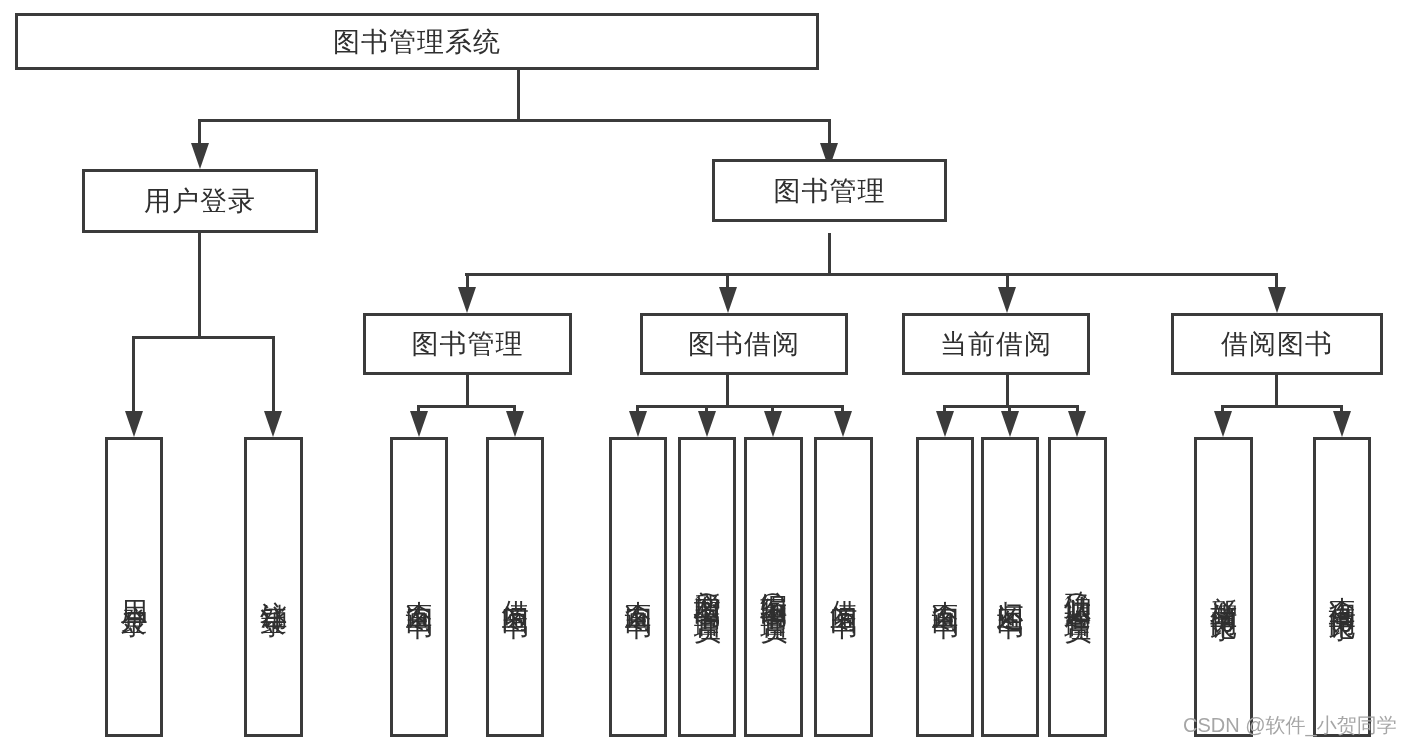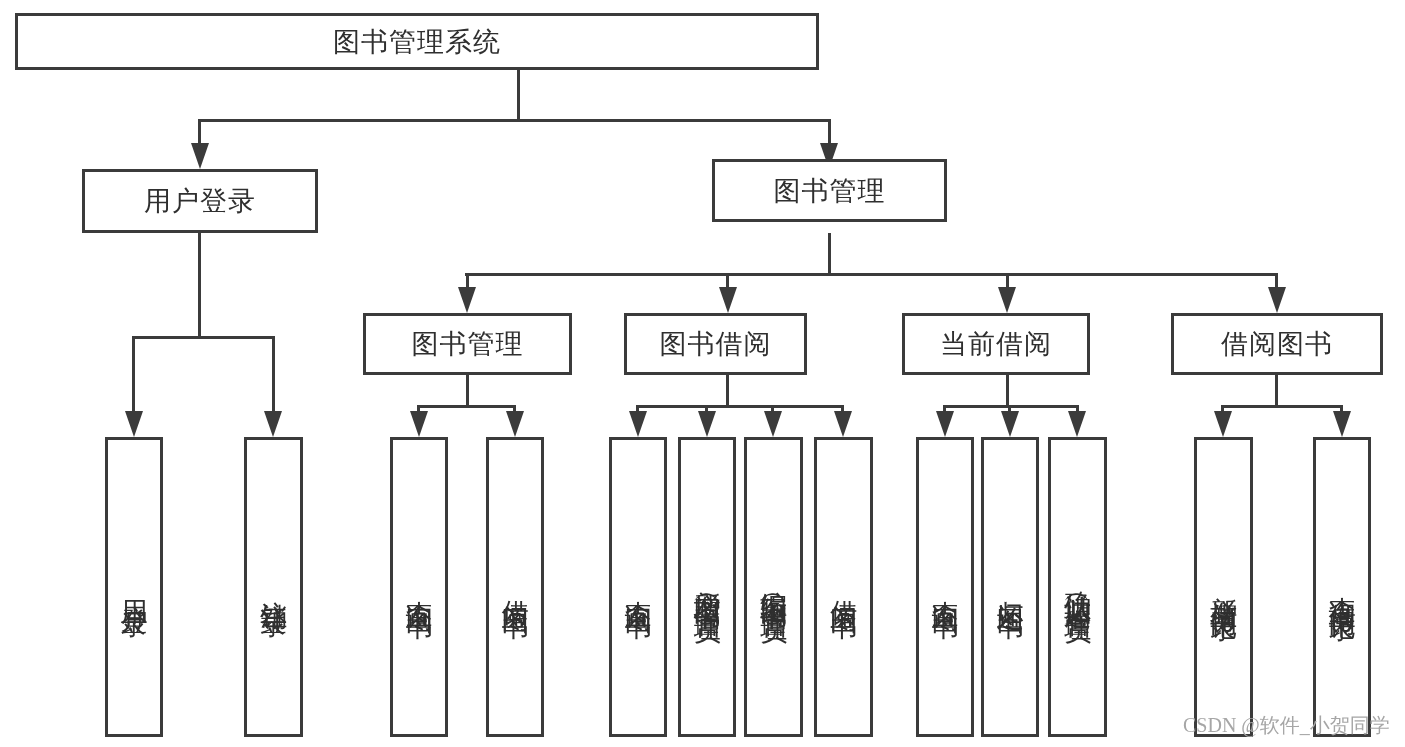--- a/index.html
+++ b/index.html
@@ -17,21 +17,21 @@
     writing-mode:vertical-rl;text-orientation:mixed;
     font-size:27px;line-height:1.05;letter-spacing:4px;white-space:nowrap;
   }
   .hline{position:absolute;height:3px;background:#3b3b3b;}
   .vline{position:absolute;width:3px;background:#3b3b3b;}
   .arrow{
     position:absolute;width:0;height:0;
     border-left:9px solid transparent;border-right:9px solid transparent;
     border-top:26px solid #3b3b3b;
   }
-  .watermark{position:absolute;font-size:20px;color:#a6a6a6;white-space:nowrap;font-family:Liberation Serif, serif;}
+  .watermark{position:absolute;font-size:20px;color:#a6a6a6;white-space:nowrap;}
 </style>
 </head>
 <body>
 
 <div class="stage">
 
   <div class="box" style="left:15px;top:13px;width:804px;height:57px">
     <span>图书管理系统</span>
   </div>
 
@@ -63,21 +63,21 @@
   <div class="vline" style="left:1006px;top:273px;height:17px"></div>
   <div class="vline" style="left:1275px;top:273px;height:17px"></div>
   <div class="arrow" style="left:458px;top:287px"></div>
   <div class="arrow" style="left:719px;top:287px"></div>
   <div class="arrow" style="left:998px;top:287px"></div>
   <div class="arrow" style="left:1268px;top:287px"></div>
 
   <div class="box" style="left:363px;top:313px;width:209px;height:62px">
     <span>图书管理</span>
   </div>
-  <div class="box" style="left:624px;top:313px;width:183px;height:62px">
+  <div class="box" style="left:640px;top:313px;width:208px;height:62px">
     <span>图书借阅</span>
   </div>
   <div class="box" style="left:902px;top:313px;width:188px;height:62px">
     <span>当前借阅</span>
   </div>
   <div class="box" style="left:1171px;top:313px;width:212px;height:62px">
     <span>借阅图书</span>
   </div>
 
   <div class="vline" style="left:466px;top:375px;height:32px"></div>

